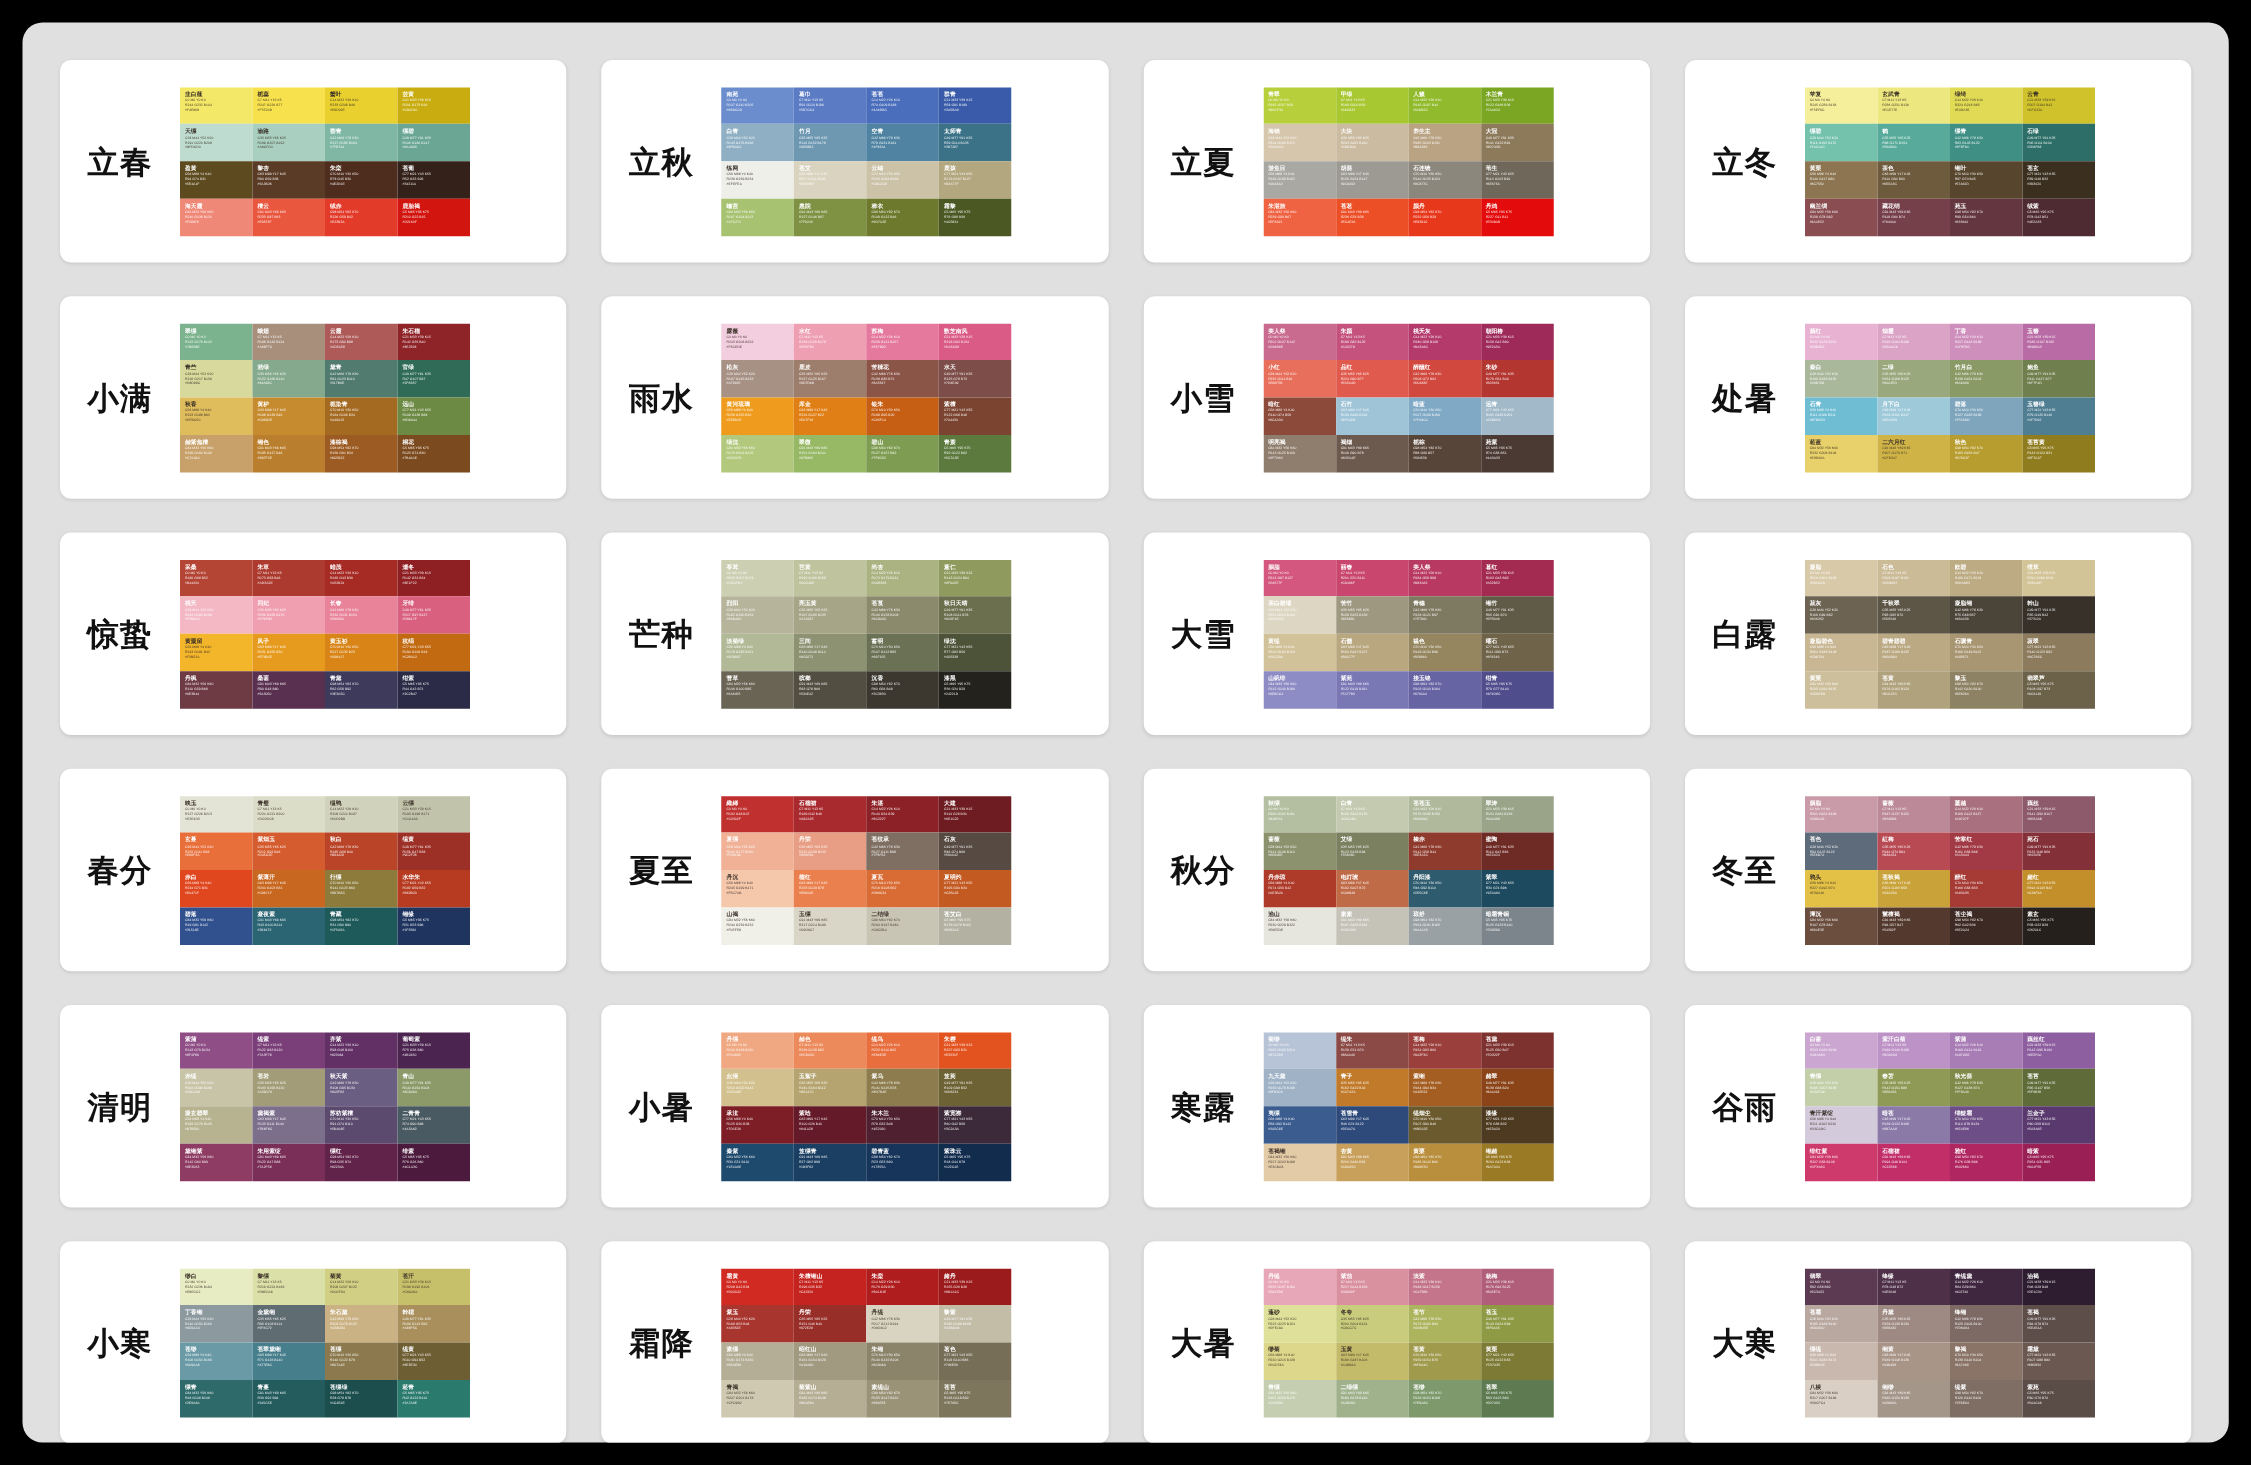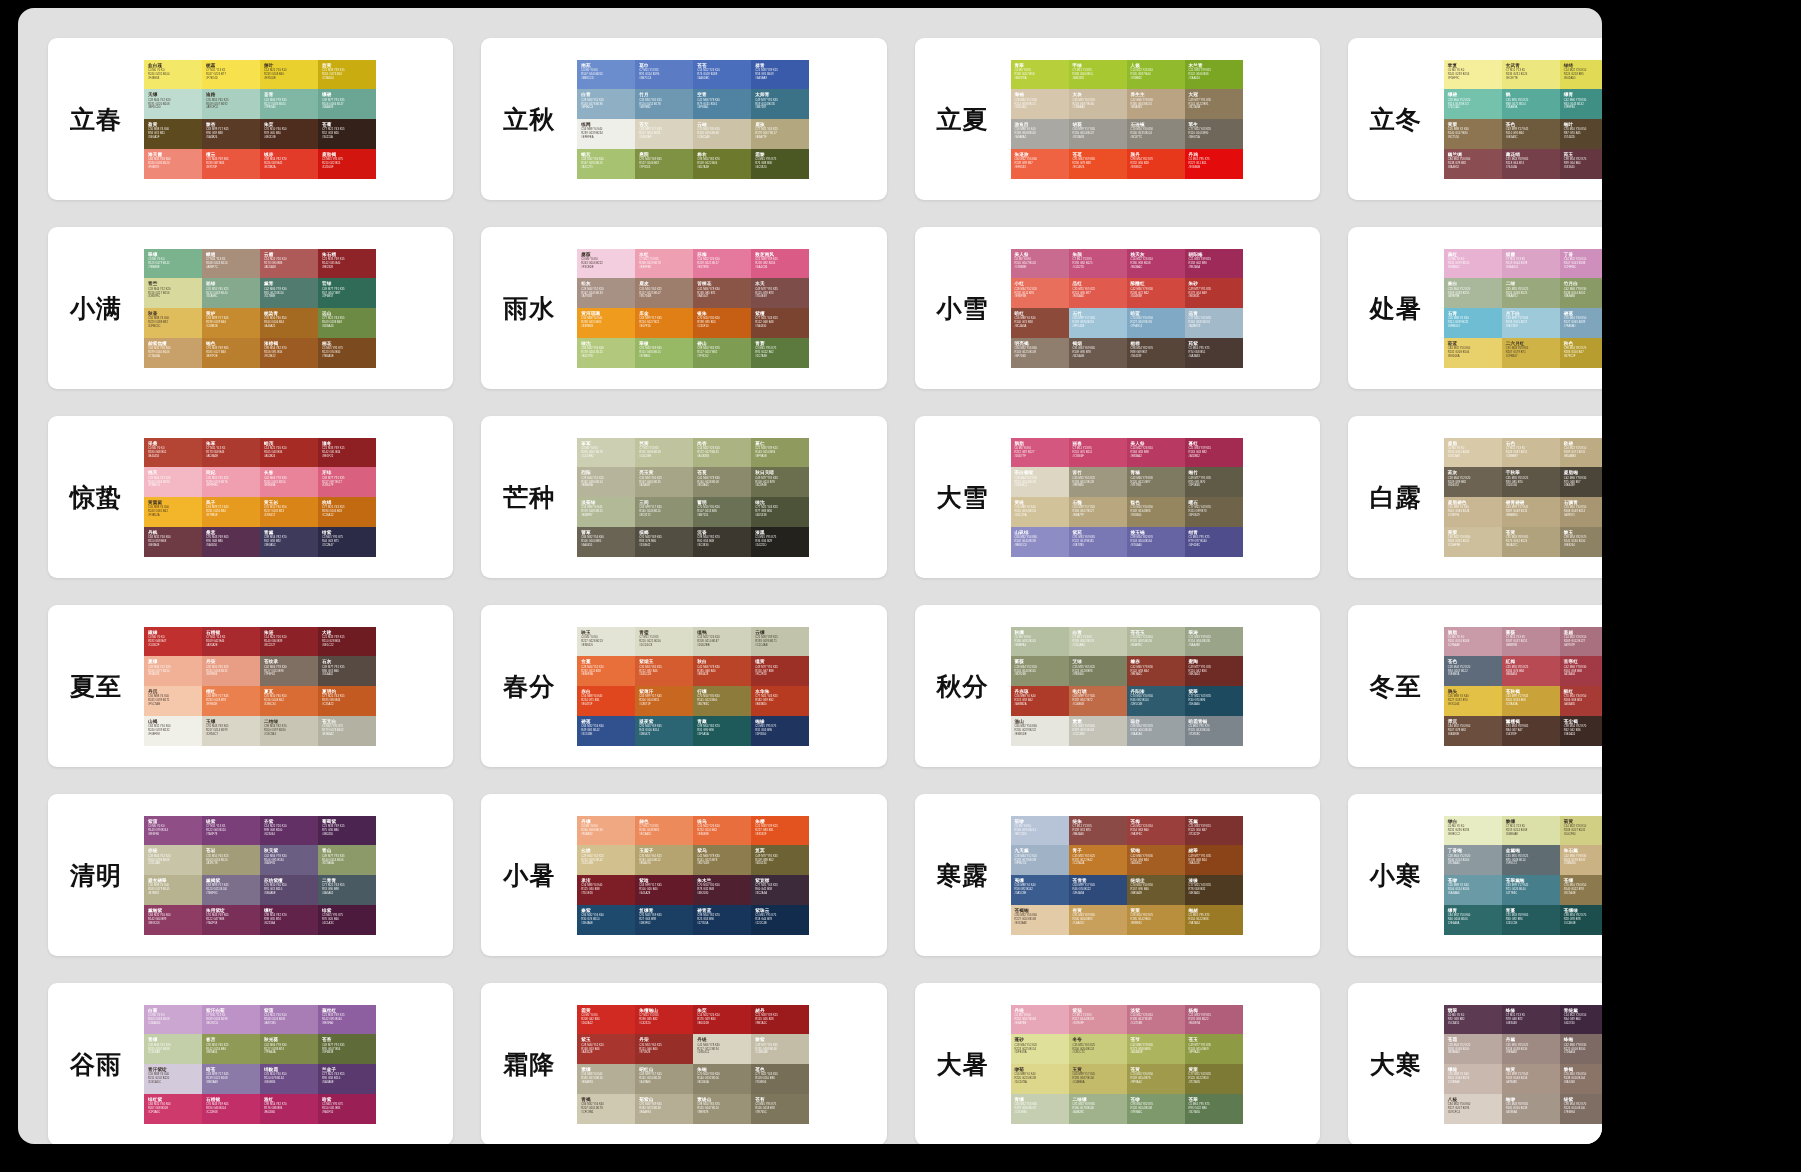--- a/index.html
+++ b/index.html
@@ -4,22 +4,22 @@
 <style>
   html,body{margin:0;padding:0;}
   body{
     width:1801px;height:1172px;
     background:#000;
     font-family:"Liberation Sans","DejaVu Sans",sans-serif;
     overflow:hidden;
   }
   #stage{
     position:absolute;
-    left:18px;top:8px;
-    width:1584px;height:1136px;
+    left:18px;top:18px;
+    width:1765px;height:1136px;
     background:#e0e0e0;
     border-radius:16px;
     overflow:hidden;
   }
   #grid{
     position:absolute;
     left:30px;top:12px;
     width:1705px;height:1112px;
     display:grid;
     grid-template-columns:repeat(4,1fr);
@@ -1292,20 +1292,121 @@
           </div>
           <div class="sw" style="background: rgb(108, 97, 73);">
             <span class="nm lt">翡翠芦</span>
             <span class="cd lt">C5 M65 Y95 K75
 R108 G97 B73
 #6C6149</span>
           </div>
         </div>
       </div>
       <div class="card">
+        <div class="card-title">春分</div>
+        <div class="swatches" style="grid-template-columns: repeat(4, 58px); grid-template-rows: repeat(4, 1fr);">
+          <div class="sw" style="background: rgb(227, 228, 213);">
+            <span class="nm dk">映玉</span>
+            <span class="cd dk">C0 M0 Y0 K0
+R227 G228 B213
+#E3E4D5</span>
+          </div>
+          <div class="sw" style="background: rgb(220, 221, 200);">
+            <span class="nm dk">青璧</span>
+            <span class="cd dk">C7 M11 Y13 K5
+R220 G221 B200
+#DCDDC8</span>
+          </div>
+          <div class="sw" style="background: rgb(208, 210, 187);">
+            <span class="nm dk">缊鸭</span>
+            <span class="cd dk">C14 M22 Y26 K10
+R208 G210 B187
+#D0D2BB</span>
+          </div>
+          <div class="sw" style="background: rgb(193, 196, 171);">
+            <span class="nm dk">云缥</span>
+            <span class="cd dk">C21 M33 Y39 K15
+R193 G196 B171
+#C1C4AB</span>
+          </div>
+          <div class="sw" style="background: rgb(232, 111, 58);">
+            <span class="nm lt">玄蔓</span>
+            <span class="cd lt">C28 M44 Y52 K20
+R232 G111 B58
+#E86F3A</span>
+          </div>
+          <div class="sw" style="background: rgb(212, 92, 46);">
+            <span class="nm lt">紫烟玉</span>
+            <span class="cd lt">C35 M55 Y65 K25
+R212 G92 B46
+#D45C2E</span>
+          </div>
+          <div class="sw" style="background: rgb(185, 68, 40);">
+            <span class="nm lt">秋白</span>
+            <span class="cd lt">C42 M66 Y78 K30
+R185 G68 B40
+#B94428</span>
+          </div>
+          <div class="sw" style="background: rgb(156, 47, 38);">
+            <span class="nm lt">缊黄</span>
+            <span class="cd lt">C49 M77 Y91 K35
+R156 G47 B38
+#9C2F26</span>
+          </div>
+          <div class="sw" style="background: rgb(224, 71, 31);">
+            <span class="nm lt">赤白</span>
+            <span class="cd lt">C56 M88 Y4 K40
+R224 G71 B31
+#E0471F</span>
+          </div>
+          <div class="sw" style="background: rgb(200, 103, 31);">
+            <span class="nm lt">紫薄汗</span>
+            <span class="cd lt">C63 M99 Y17 K45
+R200 G103 B31
+#C8671F</span>
+          </div>
+          <div class="sw" style="background: rgb(141, 123, 60);">
+            <span class="nm lt">行缥</span>
+            <span class="cd lt">C70 M10 Y30 K50
+R141 G123 B60
+#8D7B3C</span>
+          </div>
+          <div class="sw" style="background: rgb(182, 59, 32);">
+            <span class="nm lt">水华朱</span>
+            <span class="cd lt">C77 M21 Y43 K55
+R182 G59 B32
+#B63B20</span>
+          </div>
+          <div class="sw" style="background: rgb(49, 81, 142);">
+            <span class="nm lt">碧落</span>
+            <span class="cd lt">C84 M32 Y56 K60
+R49 G81 B142
+#31518E</span>
+          </div>
+          <div class="sw" style="background: rgb(43, 100, 114);">
+            <span class="nm lt">凝夜紫</span>
+            <span class="cd lt">C91 M43 Y69 K65
+R43 G100 B114
+#2B6472</span>
+          </div>
+          <div class="sw" style="background: rgb(31, 90, 90);">
+            <span class="nm lt">青藏</span>
+            <span class="cd lt">C98 M54 Y82 K70
+R31 G90 B90
+#1F5A5A</span>
+          </div>
+          <div class="sw" style="background: rgb(31, 53, 96);">
+            <span class="nm lt">缃缘</span>
+            <span class="cd lt">C5 M65 Y95 K75
+R31 G53 B96
+#1F3560</span>
+          </div>
+        </div>
+      </div>
+      <div class="card">
         <div class="card-title">夏至</div>
         <div class="swatches" style="grid-template-columns: repeat(4, 58px); grid-template-rows: repeat(4, 1fr);">
           <div class="sw" style="background: rgb(192, 48, 47);">
             <span class="nm lt">緅絺</span>
             <span class="cd lt">C0 M0 Y0 K0
 R192 G48 B47
 #C0302F</span>
           </div>
           <div class="sw" style="background: rgb(169, 42, 46);">
             <span class="nm lt">石榴裙</span>
@@ -1389,121 +1490,20 @@
             <span class="nm dk">二结绿</span>
             <span class="cd dk">C98 M54 Y82 K70
 R200 G197 B180
 #C8C5B4</span>
           </div>
           <div class="sw" style="background: rgb(179, 178, 162);">
             <span class="nm lt">苍艾白</span>
             <span class="cd lt">C5 M65 Y95 K75
 R179 G178 B162
 #B3B2A2</span>
-          </div>
-        </div>
-      </div>
-      <div class="card">
-        <div class="card-title">春分</div>
-        <div class="swatches" style="grid-template-columns: repeat(4, 58px); grid-template-rows: repeat(4, 1fr);">
-          <div class="sw" style="background: rgb(227, 228, 213);">
-            <span class="nm dk">映玉</span>
-            <span class="cd dk">C0 M0 Y0 K0
-R227 G228 B213
-#E3E4D5</span>
-          </div>
-          <div class="sw" style="background: rgb(220, 221, 200);">
-            <span class="nm dk">青璧</span>
-            <span class="cd dk">C7 M11 Y13 K5
-R220 G221 B200
-#DCDDC8</span>
-          </div>
-          <div class="sw" style="background: rgb(208, 210, 187);">
-            <span class="nm dk">缊鸭</span>
-            <span class="cd dk">C14 M22 Y26 K10
-R208 G210 B187
-#D0D2BB</span>
-          </div>
-          <div class="sw" style="background: rgb(193, 196, 171);">
-            <span class="nm dk">云缥</span>
-            <span class="cd dk">C21 M33 Y39 K15
-R193 G196 B171
-#C1C4AB</span>
-          </div>
-          <div class="sw" style="background: rgb(232, 111, 58);">
-            <span class="nm lt">玄蔓</span>
-            <span class="cd lt">C28 M44 Y52 K20
-R232 G111 B58
-#E86F3A</span>
-          </div>
-          <div class="sw" style="background: rgb(212, 92, 46);">
-            <span class="nm lt">紫烟玉</span>
-            <span class="cd lt">C35 M55 Y65 K25
-R212 G92 B46
-#D45C2E</span>
-          </div>
-          <div class="sw" style="background: rgb(185, 68, 40);">
-            <span class="nm lt">秋白</span>
-            <span class="cd lt">C42 M66 Y78 K30
-R185 G68 B40
-#B94428</span>
-          </div>
-          <div class="sw" style="background: rgb(156, 47, 38);">
-            <span class="nm lt">缊黄</span>
-            <span class="cd lt">C49 M77 Y91 K35
-R156 G47 B38
-#9C2F26</span>
-          </div>
-          <div class="sw" style="background: rgb(224, 71, 31);">
-            <span class="nm lt">赤白</span>
-            <span class="cd lt">C56 M88 Y4 K40
-R224 G71 B31
-#E0471F</span>
-          </div>
-          <div class="sw" style="background: rgb(200, 103, 31);">
-            <span class="nm lt">紫薄汗</span>
-            <span class="cd lt">C63 M99 Y17 K45
-R200 G103 B31
-#C8671F</span>
-          </div>
-          <div class="sw" style="background: rgb(141, 123, 60);">
-            <span class="nm lt">行缥</span>
-            <span class="cd lt">C70 M10 Y30 K50
-R141 G123 B60
-#8D7B3C</span>
-          </div>
-          <div class="sw" style="background: rgb(182, 59, 32);">
-            <span class="nm lt">水华朱</span>
-            <span class="cd lt">C77 M21 Y43 K55
-R182 G59 B32
-#B63B20</span>
-          </div>
-          <div class="sw" style="background: rgb(49, 81, 142);">
-            <span class="nm lt">碧落</span>
-            <span class="cd lt">C84 M32 Y56 K60
-R49 G81 B142
-#31518E</span>
-          </div>
-          <div class="sw" style="background: rgb(43, 100, 114);">
-            <span class="nm lt">凝夜紫</span>
-            <span class="cd lt">C91 M43 Y69 K65
-R43 G100 B114
-#2B6472</span>
-          </div>
-          <div class="sw" style="background: rgb(31, 90, 90);">
-            <span class="nm lt">青藏</span>
-            <span class="cd lt">C98 M54 Y82 K70
-R31 G90 B90
-#1F5A5A</span>
-          </div>
-          <div class="sw" style="background: rgb(31, 53, 96);">
-            <span class="nm lt">缃缘</span>
-            <span class="cd lt">C5 M65 Y95 K75
-R31 G53 B96
-#1F3560</span>
           </div>
         </div>
       </div>
       <div class="card">
         <div class="card-title">秋分</div>
         <div class="swatches" style="grid-template-columns: repeat(4, 58px); grid-template-rows: repeat(4, 1fr);">
           <div class="sw" style="background: rgb(180, 191, 161);">
             <span class="nm lt">秋缥</span>
             <span class="cd lt">C0 M0 Y0 K0
 R180 G191 B161
@@ -1999,20 +1999,121 @@
           </div>
           <div class="sw" style="background: rgb(154, 122, 36);">
             <span class="nm lt">缃赭</span>
             <span class="cd lt">C5 M65 Y95 K75
 R154 G122 B36
 #9A7A24</span>
           </div>
         </div>
       </div>
       <div class="card">
+        <div class="card-title">谷雨</div>
+        <div class="swatches" style="grid-template-columns: repeat(4, 58px); grid-template-rows: repeat(4, 1fr);">
+          <div class="sw" style="background: rgb(203, 166, 208);">
+            <span class="nm lt">白蔷</span>
+            <span class="cd lt">C0 M0 Y0 K0
+R203 G166 B208
+#CBA6D0</span>
+          </div>
+          <div class="sw" style="background: rgb(189, 146, 198);">
+            <span class="nm lt">紫汗白菊</span>
+            <span class="cd lt">C7 M11 Y13 K5
+R189 G146 B198
+#BD92C6</span>
+          </div>
+          <div class="sw" style="background: rgb(168, 124, 181);">
+            <span class="nm lt">紫蒲</span>
+            <span class="cd lt">C14 M22 Y26 K10
+R168 G124 B181
+#A87CB5</span>
+          </div>
+          <div class="sw" style="background: rgb(142, 95, 160);">
+            <span class="nm lt">藕丝红</span>
+            <span class="cd lt">C21 M33 Y39 K15
+R142 G95 B160
+#8E5FA0</span>
+          </div>
+          <div class="sw" style="background: rgb(195, 207, 168);">
+            <span class="nm lt">青缥</span>
+            <span class="cd lt">C28 M44 Y52 K20
+R195 G207 B168
+#C3CFA8</span>
+          </div>
+          <div class="sw" style="background: rgb(142, 154, 86);">
+            <span class="nm lt">春苫</span>
+            <span class="cd lt">C35 M55 Y65 K25
+R142 G154 B86
+#8E9A56</span>
+          </div>
+          <div class="sw" style="background: rgb(127, 138, 74);">
+            <span class="nm lt">秋光葵</span>
+            <span class="cd lt">C42 M66 Y78 K30
+R127 G138 B74
+#7F8A4A</span>
+          </div>
+          <div class="sw" style="background: rgb(95, 107, 56);">
+            <span class="nm lt">苍苔</span>
+            <span class="cd lt">C49 M77 Y91 K35
+R95 G107 B56
+#5F6B38</span>
+          </div>
+          <div class="sw" style="background: rgb(211, 202, 220);">
+            <span class="nm dk">青汗紫绽</span>
+            <span class="cd dk">C56 M88 Y4 K40
+R211 G202 B220
+#D3CADC</span>
+          </div>
+          <div class="sw" style="background: rgb(139, 122, 168);">
+            <span class="nm lt">暗苍</span>
+            <span class="cd lt">C63 M99 Y17 K45
+R139 G122 B168
+#8B7AA8</span>
+          </div>
+          <div class="sw" style="background: rgb(110, 78, 134);">
+            <span class="nm lt">绵靛霜</span>
+            <span class="cd lt">C70 M10 Y30 K50
+R110 G78 B134
+#6E4E86</span>
+          </div>
+          <div class="sw" style="background: rgb(90, 58, 110);">
+            <span class="nm lt">兰金子</span>
+            <span class="cd lt">C77 M21 Y43 K55
+R90 G58 B110
+#5A3A6E</span>
+          </div>
+          <div class="sw" style="background: rgb(207, 58, 108);">
+            <span class="nm lt">绯红紫</span>
+            <span class="cd lt">C84 M32 Y56 K60
+R207 G58 B108
+#CF3A6C</span>
+          </div>
+          <div class="sw" style="background: rgb(194, 46, 104);">
+            <span class="nm lt">石榴裙</span>
+            <span class="cd lt">C91 M43 Y69 K65
+R194 G46 B104
+#C22E68</span>
+          </div>
+          <div class="sw" style="background: rgb(176, 38, 96);">
+            <span class="nm lt">雅红</span>
+            <span class="cd lt">C98 M54 Y82 K70
+R176 G38 B96
+#B02660</span>
+          </div>
+          <div class="sw" style="background: rgb(154, 31, 85);">
+            <span class="nm lt">暗紫</span>
+            <span class="cd lt">C5 M65 Y95 K75
+R154 G31 B85
+#9A1F55</span>
+          </div>
+        </div>
+      </div>
+      <div class="card">
         <div class="card-title">小寒</div>
         <div class="swatches" style="grid-template-columns: repeat(4, 58px); grid-template-rows: repeat(4, 1fr);">
           <div class="sw" style="background: rgb(232, 236, 194);">
             <span class="nm dk">缈白</span>
             <span class="cd dk">C0 M0 Y0 K0
 R232 G236 B194
 #E8ECC2</span>
           </div>
           <div class="sw" style="background: rgb(219, 224, 168);">
             <span class="nm dk">黎缥</span>
@@ -2096,121 +2197,20 @@
             <span class="nm lt">苍缥绿</span>
             <span class="cd lt">C98 M54 Y82 K70
 R28 G78 B78
 #1C4E4E</span>
           </div>
           <div class="sw" style="background: rgb(42, 122, 110);">
             <span class="nm lt">菘青</span>
             <span class="cd lt">C5 M65 Y95 K75
 R42 G122 B110
 #2A7A6E</span>
-          </div>
-        </div>
-      </div>
-      <div class="card">
-        <div class="card-title">谷雨</div>
-        <div class="swatches" style="grid-template-columns: repeat(4, 58px); grid-template-rows: repeat(4, 1fr);">
-          <div class="sw" style="background: rgb(203, 166, 208);">
-            <span class="nm lt">白蔷</span>
-            <span class="cd lt">C0 M0 Y0 K0
-R203 G166 B208
-#CBA6D0</span>
-          </div>
-          <div class="sw" style="background: rgb(189, 146, 198);">
-            <span class="nm lt">紫汗白菊</span>
-            <span class="cd lt">C7 M11 Y13 K5
-R189 G146 B198
-#BD92C6</span>
-          </div>
-          <div class="sw" style="background: rgb(168, 124, 181);">
-            <span class="nm lt">紫蒲</span>
-            <span class="cd lt">C14 M22 Y26 K10
-R168 G124 B181
-#A87CB5</span>
-          </div>
-          <div class="sw" style="background: rgb(142, 95, 160);">
-            <span class="nm lt">藕丝红</span>
-            <span class="cd lt">C21 M33 Y39 K15
-R142 G95 B160
-#8E5FA0</span>
-          </div>
-          <div class="sw" style="background: rgb(195, 207, 168);">
-            <span class="nm lt">青缥</span>
-            <span class="cd lt">C28 M44 Y52 K20
-R195 G207 B168
-#C3CFA8</span>
-          </div>
-          <div class="sw" style="background: rgb(142, 154, 86);">
-            <span class="nm lt">春苫</span>
-            <span class="cd lt">C35 M55 Y65 K25
-R142 G154 B86
-#8E9A56</span>
-          </div>
-          <div class="sw" style="background: rgb(127, 138, 74);">
-            <span class="nm lt">秋光葵</span>
-            <span class="cd lt">C42 M66 Y78 K30
-R127 G138 B74
-#7F8A4A</span>
-          </div>
-          <div class="sw" style="background: rgb(95, 107, 56);">
-            <span class="nm lt">苍苔</span>
-            <span class="cd lt">C49 M77 Y91 K35
-R95 G107 B56
-#5F6B38</span>
-          </div>
-          <div class="sw" style="background: rgb(211, 202, 220);">
-            <span class="nm dk">青汗紫绽</span>
-            <span class="cd dk">C56 M88 Y4 K40
-R211 G202 B220
-#D3CADC</span>
-          </div>
-          <div class="sw" style="background: rgb(139, 122, 168);">
-            <span class="nm lt">暗苍</span>
-            <span class="cd lt">C63 M99 Y17 K45
-R139 G122 B168
-#8B7AA8</span>
-          </div>
-          <div class="sw" style="background: rgb(110, 78, 134);">
-            <span class="nm lt">绵靛霜</span>
-            <span class="cd lt">C70 M10 Y30 K50
-R110 G78 B134
-#6E4E86</span>
-          </div>
-          <div class="sw" style="background: rgb(90, 58, 110);">
-            <span class="nm lt">兰金子</span>
-            <span class="cd lt">C77 M21 Y43 K55
-R90 G58 B110
-#5A3A6E</span>
-          </div>
-          <div class="sw" style="background: rgb(207, 58, 108);">
-            <span class="nm lt">绯红紫</span>
-            <span class="cd lt">C84 M32 Y56 K60
-R207 G58 B108
-#CF3A6C</span>
-          </div>
-          <div class="sw" style="background: rgb(194, 46, 104);">
-            <span class="nm lt">石榴裙</span>
-            <span class="cd lt">C91 M43 Y69 K65
-R194 G46 B104
-#C22E68</span>
-          </div>
-          <div class="sw" style="background: rgb(176, 38, 96);">
-            <span class="nm lt">雅红</span>
-            <span class="cd lt">C98 M54 Y82 K70
-R176 G38 B96
-#B02660</span>
-          </div>
-          <div class="sw" style="background: rgb(154, 31, 85);">
-            <span class="nm lt">暗紫</span>
-            <span class="cd lt">C5 M65 Y95 K75
-R154 G31 B85
-#9A1F55</span>
           </div>
         </div>
       </div>
       <div class="card">
         <div class="card-title">霜降</div>
         <div class="swatches" style="grid-template-columns: repeat(4, 58px); grid-template-rows: repeat(4, 1fr);">
           <div class="sw" style="background: rgb(208, 42, 34);">
             <span class="nm lt">霜黄</span>
             <span class="cd lt">C0 M0 Y0 K0
 R208 G42 B34

